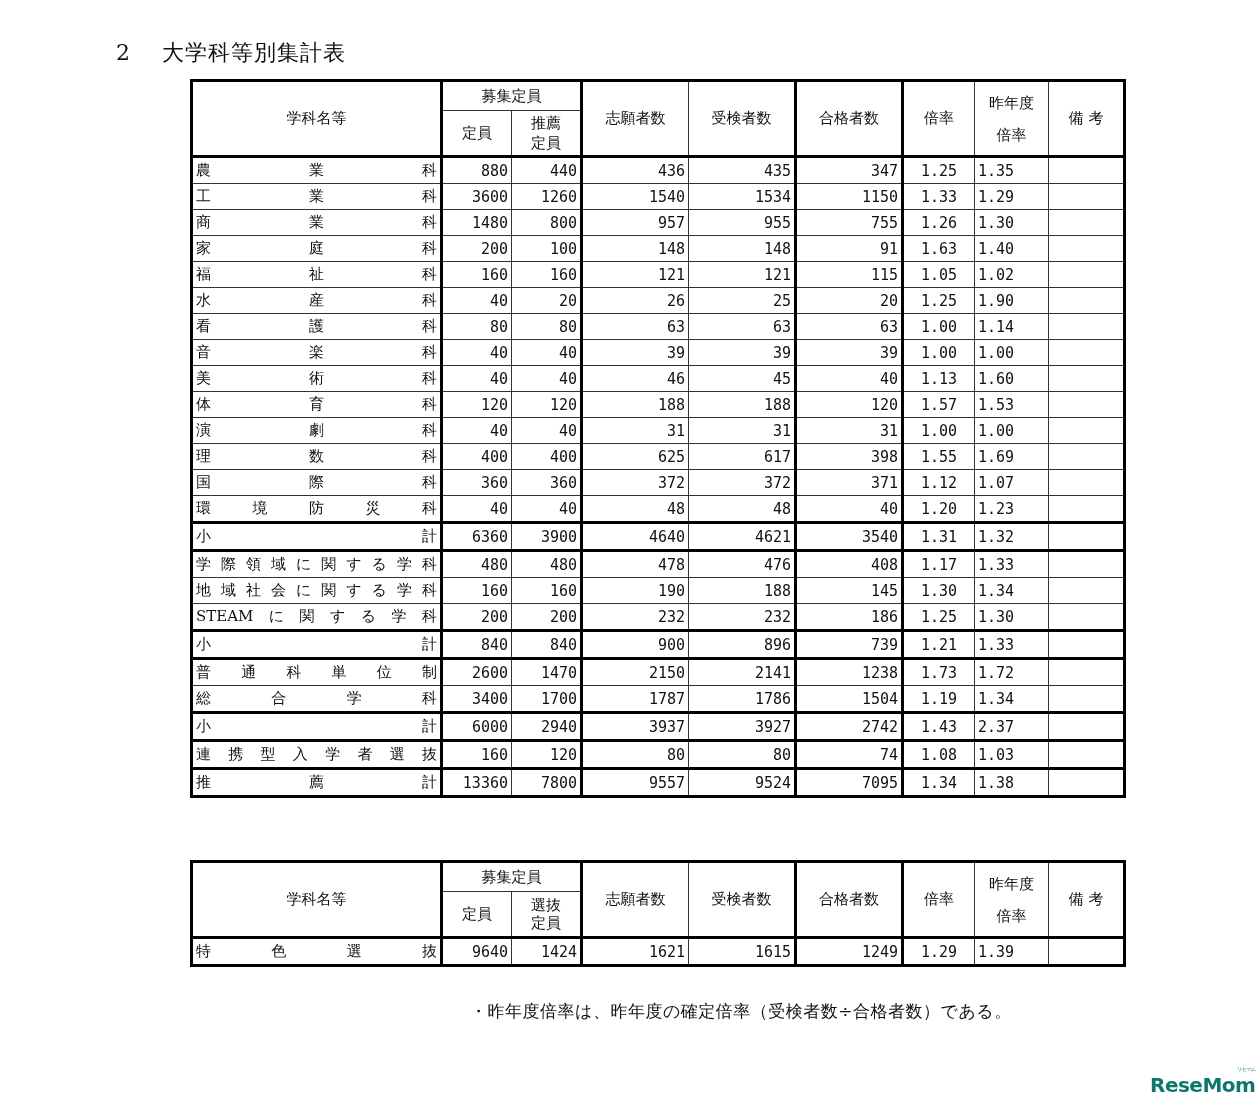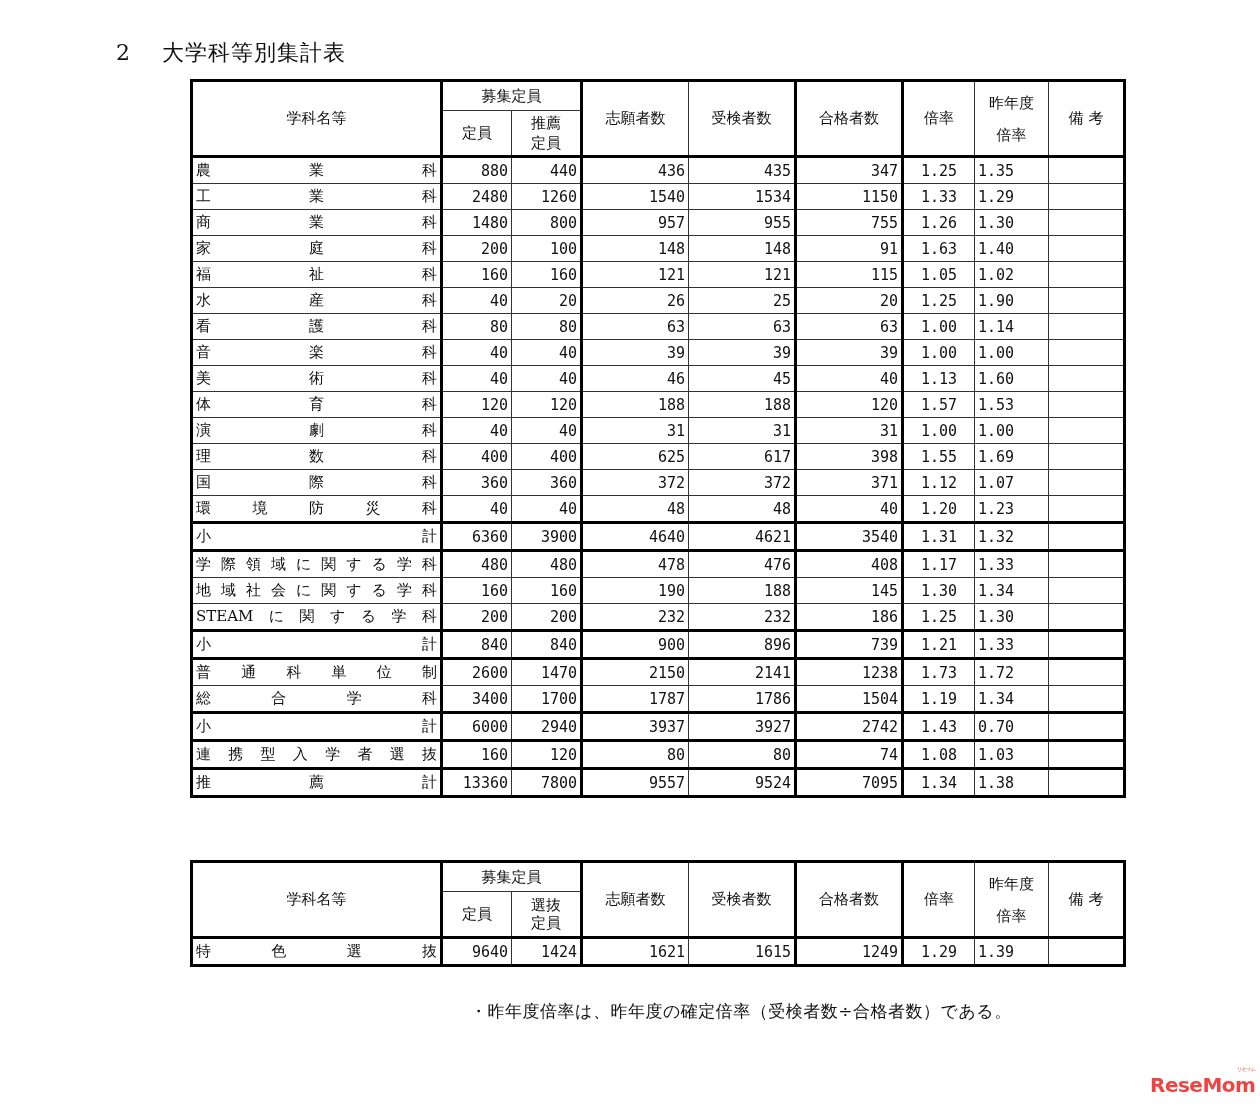--- a/index.html
+++ b/index.html
@@ -15,21 +15,21 @@
   .thickR{border-right:3px solid #000 !important;}
   .thickB td{border-bottom:3px solid #000 !important;}
   .thickT td{border-top:3px solid #000 !important;}
   td.num{text-align:right;font-family:"DejaVu Sans Mono","Liberation Mono",monospace;font-size:15px;}
   td.rate{font-family:"DejaVu Sans Mono","Liberation Mono",monospace;font-size:15px;}
   td.rate.c{text-align:center;}
   td.name{padding:0 14px 0 16px;}
   .spread{display:flex;justify-content:space-between;width:100%;}
   .note{position:absolute;left:470px;top:1000px;font-size:17px;letter-spacing:0.5px;}
   .logo{position:absolute;left:1150px;top:1073px;font-family:"DejaVu Sans","Liberation Sans",sans-serif;
-        font-weight:bold;font-size:20px;color:#ef4444;letter-spacing:-0.5px;}
+        font-weight:bold;font-size:20px;color:#0f766e;letter-spacing:-0.5px;}
   .logo small{position:absolute;right:0;top:-7px;font-size:5px;font-weight:normal;}
 </style>
 </head>
 <body>
 
 <div class="title">
   <span class="num">2</span><span>大学科等別集計表</span>
 </div>
 
 <table class="t" id="tbl1" style="top:79px;width:935px;">
@@ -84,21 +84,21 @@
         <td class=""></td>
       </tr>
       <tr>
         <td class="name thickR">
           <div class="spread">
             <span>工</span>
             <span>業</span>
             <span>科</span>
           </div>
         </td>
-        <td class="num">2480</td>
+        <td class="num">3600</td>
         <td class="num thickR">1260</td>
         <td class="num">1540</td>
         <td class="num thickR">1534</td>
         <td class="num thickR">1150</td>
         <td class="rate c">1.33</td>
         <td class="rate">1.29</td>
         <td class=""></td>
       </tr>
       <tr>
         <td class="name thickR">
@@ -451,21 +451,21 @@
             <span>小</span>
             <span>計</span>
           </div>
         </td>
         <td class="num">6000</td>
         <td class="num thickR">2940</td>
         <td class="num">3937</td>
         <td class="num thickR">3927</td>
         <td class="num thickR">2742</td>
         <td class="rate c">1.43</td>
-        <td class="rate">0.70</td>
+        <td class="rate">2.37</td>
         <td class=""></td>
       </tr>
       <tr>
         <td class="name thickR">
           <div class="spread">
             <span>連</span>
             <span>携</span>
             <span>型</span>
             <span>入</span>
             <span>学</span>

